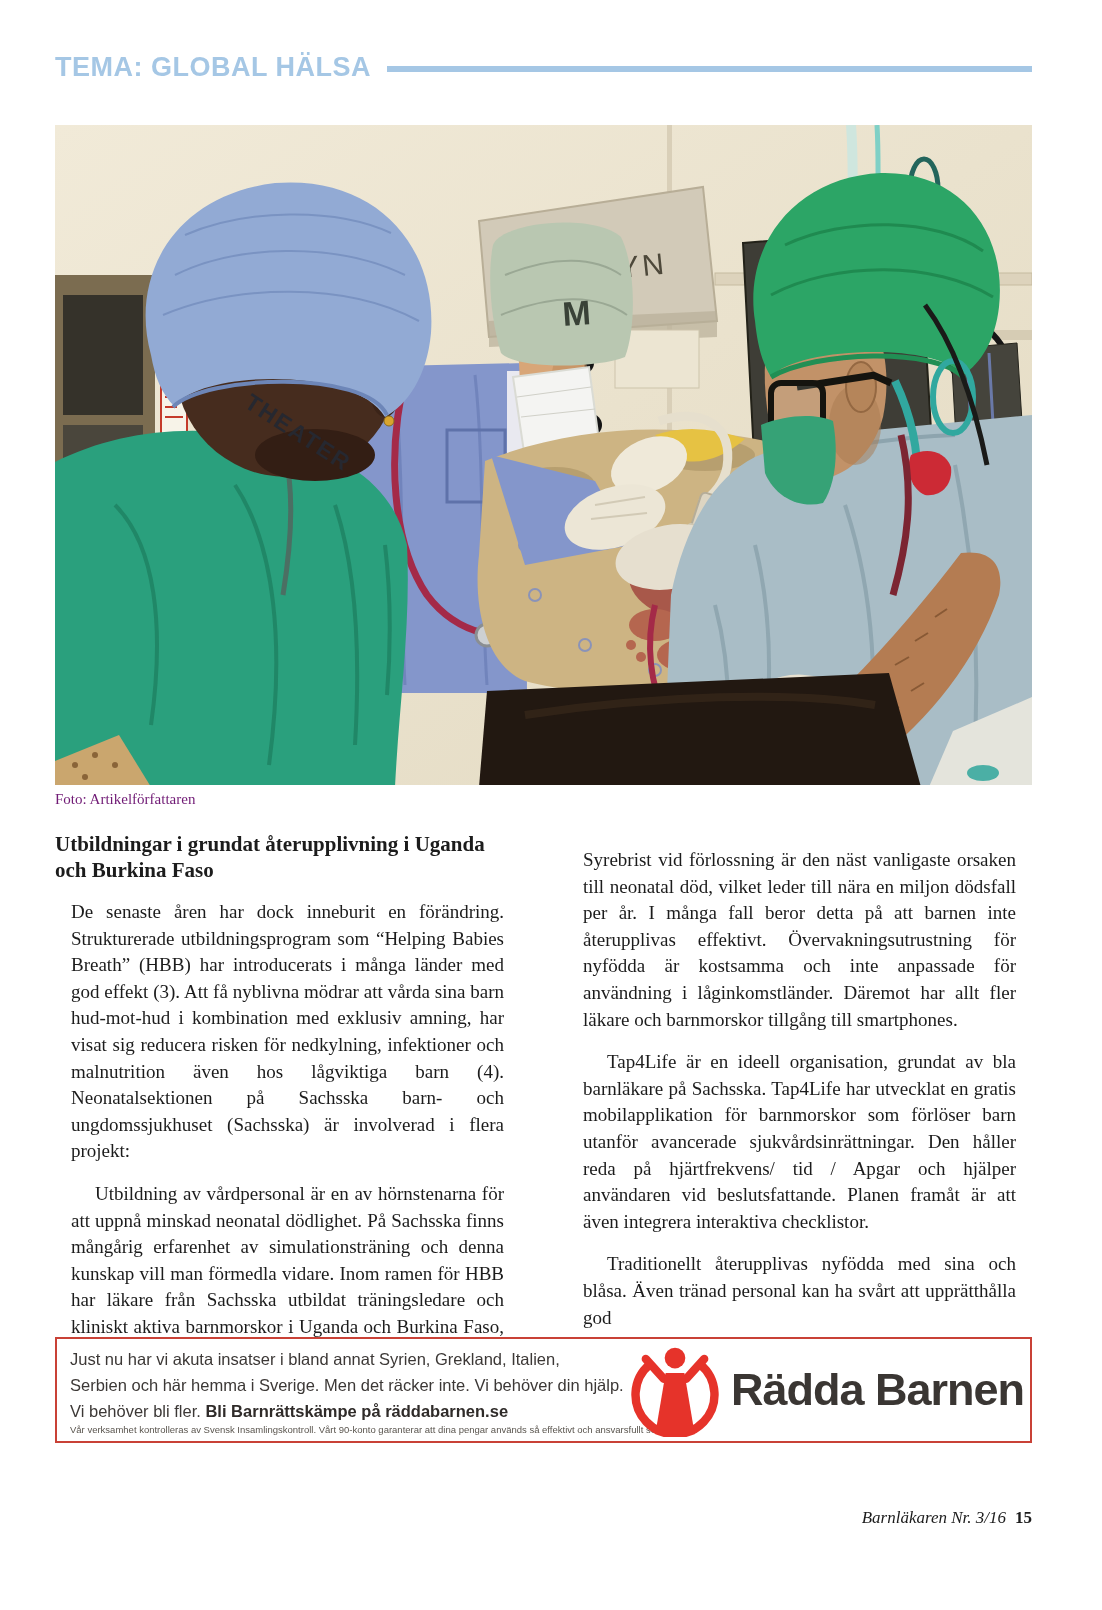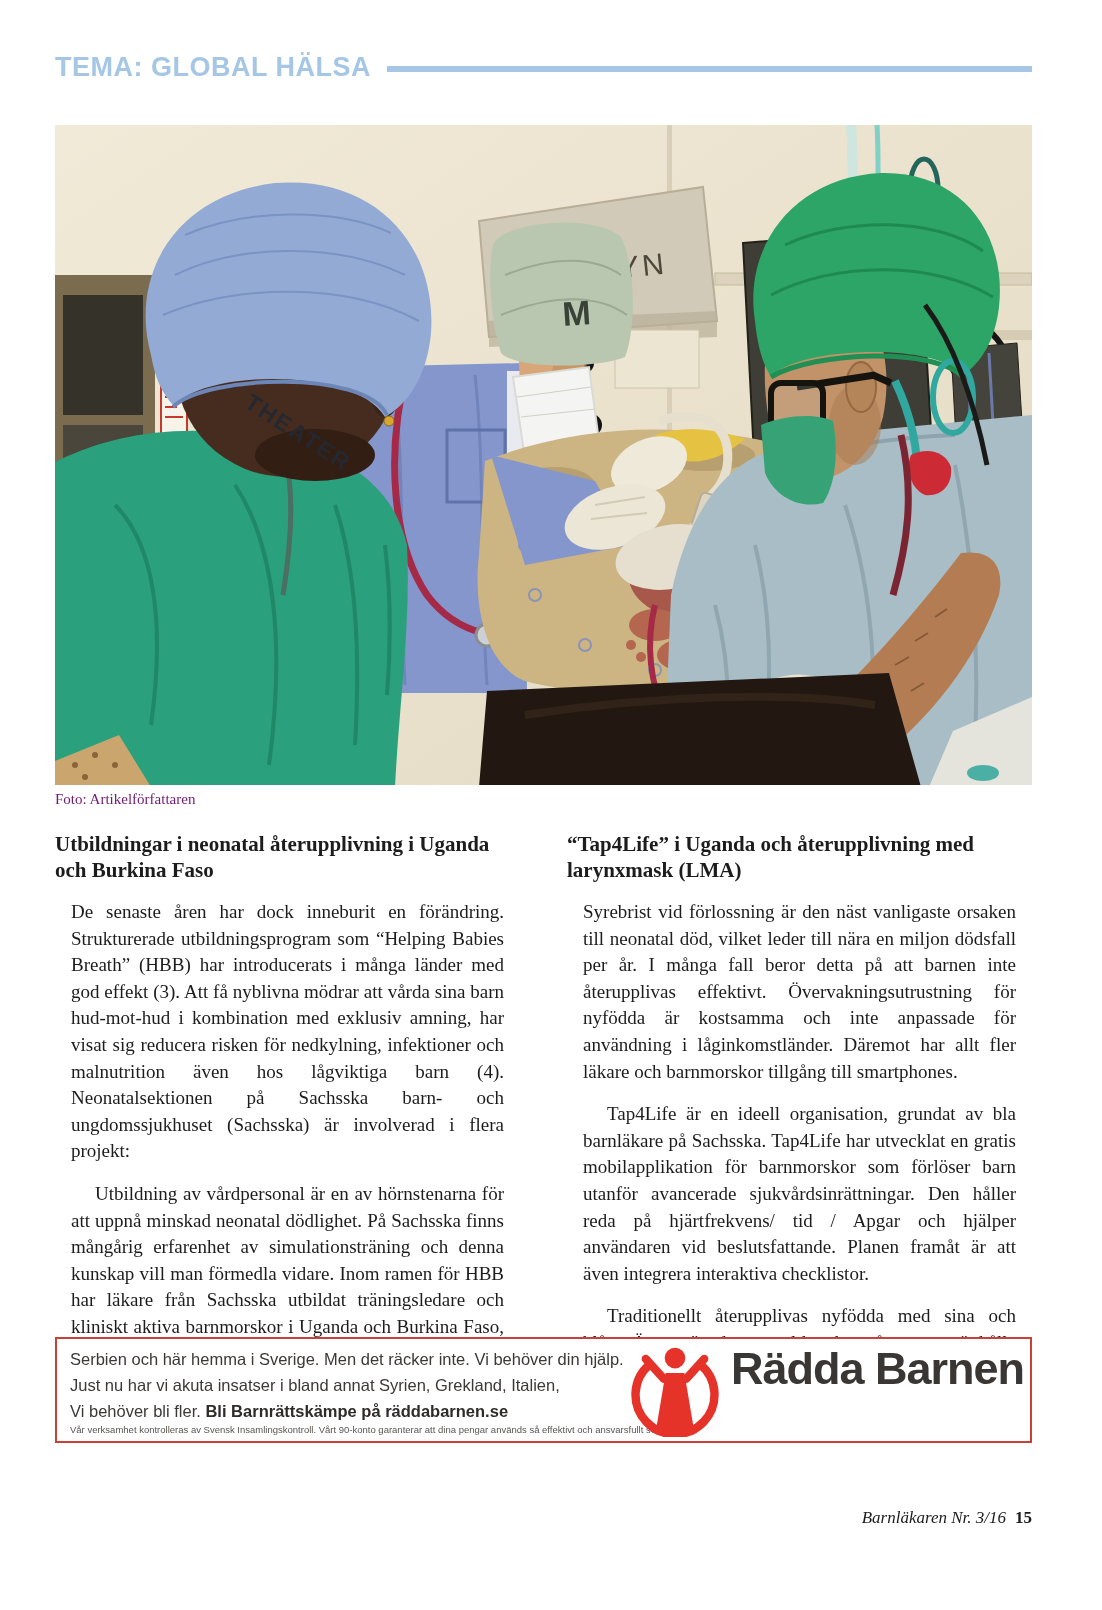--- a/index.html
+++ b/index.html
@@ -27,21 +27,21 @@
   .col p.indent{text-indent:24px;}
 
   
   .ad{position:absolute;left:55px;top:1337px;width:977px;height:106px;border:2px solid #c94136;
       box-sizing:border-box;background:#fff;}
   .ad-lines{position:absolute;left:13px;top:7px;font-family:"Liberation Sans",sans-serif;
             font-size:16.5px;line-height:26px;color:#3c3836;}
   .ad-bold{font-weight:bold;color:#2f2b29;margin-top:36px;}
   .ad-fine{position:absolute;left:13px;bottom:6px;font-family:"Liberation Sans",sans-serif;
            font-size:9.5px;color:#5a554e;}
-  .ad-logo{position:absolute;right:6px;top:4px;height:94px;display:flex;}
+  .ad-logo{position:absolute;right:6px;top:4px;height:94px;display:flex;align-items:center;}
   .logo-mark{width:96px;height:94px;}
   .logo-text{font-family:"Liberation Sans",sans-serif;font-weight:bold;font-size:45px;
              color:#3a3633;letter-spacing:-1px;margin-left:8px;white-space:nowrap;}
 
   
   .footer{position:absolute;right:70px;top:1508px;font-size:17px;white-space:nowrap;margin-left:20px;}
   .footer .cit{font-style:italic;}
   .footer .pg{font-weight:bold;margin-left:9px;}
 </style>
 </head>
@@ -246,36 +246,35 @@
         <polygon points="898,606 977,572 977,662 874,662" fill="#e4e4dc"></polygon>
         <ellipse cx="928" cy="648" rx="16" ry="8" fill="#3aa89e" opacity=".9"></ellipse>
       </g>
     </svg>
   </figure>
 
   <div class="caption">Foto: Artikelförfattaren</div>
 
   <div class="columns">
     <div class="col">
-      <h2>Utbildningar i neonatal återupplivning i Uganda och Burkina Faso</h2>
+      <h2>Utbildningar i grundat återupplivning i Uganda och Burkina Faso</h2>
       <p>De senaste åren har dock inneburit en förändring. Strukturerade utbildningsprogram som “Helping Babies Breath” (HBB) har introducerats i många länder med god effekt (3). Att få nyblivna mödrar att vårda sina barn hud-mot-hud i kombination med exklusiv amning, har visat sig reducera risken för nedkylning, infektioner och malnutrition även hos lågviktiga barn (4). Neonatalsektionen på Sachsska barn- och ungdomssjukhuset (Sachsska) är involverad i flera projekt:</p>
       <p class="indent">Utbildning av vårdpersonal är en av hörnstenarna för att uppnå minskad neonatal dödlighet. På Sachsska finns mångårig erfarenhet av simulationsträning och denna kunskap vill man förmedla vidare. Inom ramen för HBB har läkare från Sachsska utbildat träningsledare och kliniskt aktiva barnmorskor i Uganda och Burkina Faso, i återupplivning av spädbarn.</p>
     </div>
     <div class="col">
-      <h2>“Tap4Life” i Uganda och återupplivning med larynxmask (LMA)</h2>
       <p>Syrebrist vid förlossning är den näst vanligaste orsaken till neonatal död, vilket leder till nära en miljon dödsfall per år. I många fall beror detta på att barnen inte återupplivas effektivt. Övervakningsutrustning för nyfödda är kostsamma och inte anpassade för användning i låginkomstländer. Däremot har allt fler läkare och barnmorskor tillgång till smartphones.</p>
       <p class="indent">Tap4Life är en ideell organisation, grundat av bla barnläkare på Sachsska. Tap4Life har utvecklat en gratis mobilapplikation för barnmorskor som förlöser barn utanför avancerade sjukvårdsinrättningar. Den håller reda på hjärtfrekvens/ tid / Apgar och hjälper användaren vid beslutsfattande. Planen framåt är att även integrera interaktiva checklistor.</p>
       <p class="indent">Traditionellt återupplivas nyfödda med sina och blåsa. Även tränad personal kan ha svårt att upprätthålla god</p>
     </div>
   </div>
 
   <div class="ad">
     <div class="ad-lines">
+      <div>Just nu har vi akuta insatser i bland annat Syrien, Grekland, Italien,</div>
       <div>Serbien och här hemma i Sverige. Men det räcker inte. Vi behöver din hjälp.</div>
-      <div>Just nu har vi akuta insatser i bland annat Syrien, Grekland, Italien,</div>
       <div><span>Vi behöver bli fler. </span><span class="ad-bold">Bli Barnrättskämpe på räddabarnen.se</span></div>
     </div>
     <div class="ad-fine">Vår verksamhet kontrolleras av Svensk Insamlingskontroll. Vårt 90-konto garanterar att dina pengar används så effektivt och ansvarsfullt som möjligt.</div>
     <div class="ad-logo">
       <svg class="logo-mark" viewBox="0 0 100 100">
         <path d="M77,22.8 A42,42 0 1 1 23,22.8" stroke="#e6332a" stroke-width="9" fill="none" stroke-linecap="round"></path>
         <circle cx="50" cy="16" r="11" fill="#e6332a"></circle>
         <path d="M38,38 L19,17" stroke="#e6332a" stroke-width="9" stroke-linecap="round"></path>
         <path d="M62,38 L81,17" stroke="#e6332a" stroke-width="9" stroke-linecap="round"></path>
         <polygon points="40,32 60,32 71,97 29,97" fill="#e6332a"></polygon>

